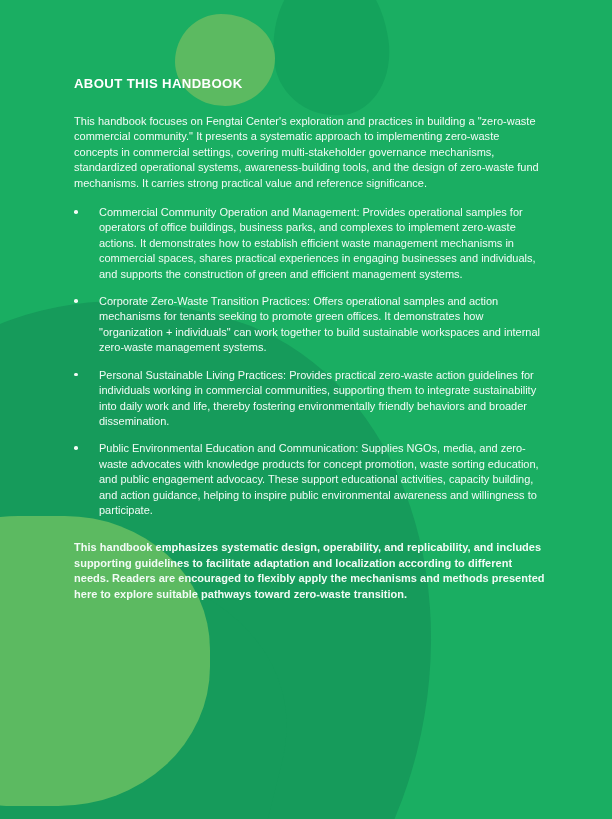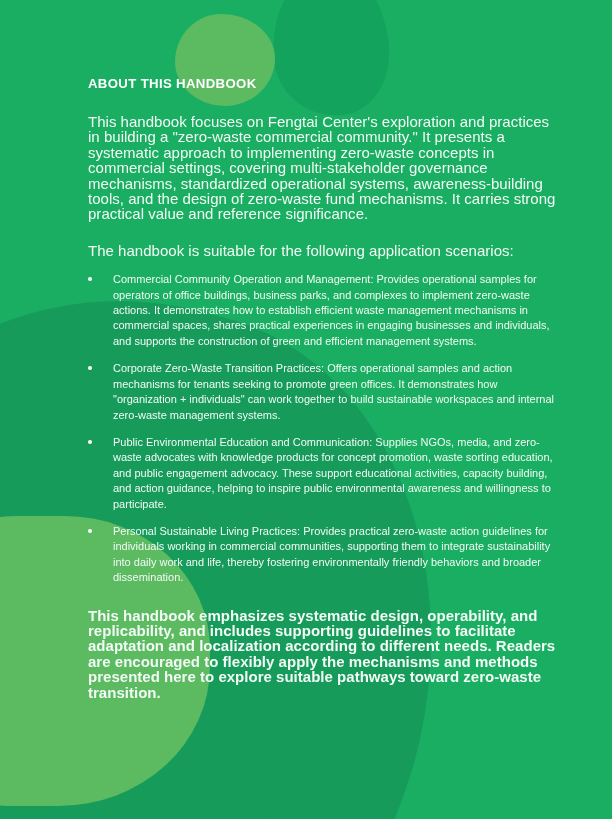--- a/index.html
+++ b/index.html
@@ -71,34 +71,33 @@
     background: #5cba61;
     border-radius: 42% 44% 46% 40% / 40% 46% 48% 44%;
   }
 
   
   .content {
     position: absolute;
     left: 74px;
     top: 0;
     width: 472px;
-    margin-left: 14px;
   }
   .page-title {
     margin: 0;
     padding-top: 76px;
     font-size: 13.2px;
     font-weight: bold;
     letter-spacing: 0.35px;
     color: #ffffff;
   }
   .para {
     margin: 0;
     padding-top: 16px;
-    font-size: 15px;
+    font-size: 11px;
     line-height: 15.4px;
     color: #f2fbf5;
     letter-spacing: 0.02px;
   }
   .para.intro { padding-top: 23px; }
   .para.lead-in { padding-top: 21px; }
   .para.closing { padding-top: 22px; font-weight: bold; }
 
   .bullet-list {
     list-style: none;
@@ -137,37 +136,36 @@
     <div class="blob-dark-bottom"></div>
     <div class="blob-light-bottom"></div>
   </div>
 
   <div class="content">
 
     <h1 class="page-title">ABOUT THIS HANDBOOK</h1>
 
     <p class="para intro">This handbook focuses on Fengtai Center's exploration and practices in building a "zero-waste commercial community." It presents a systematic approach to implementing zero-waste concepts in commercial settings, covering multi-stakeholder governance mechanisms, standardized operational systems, awareness-building tools, and the design of zero-waste fund mechanisms. It carries strong practical value and reference significance.</p>
 
-    <p class="para lead-in">The handbook is suitable for the following application scenarios:</p>
 
     <ul class="bullet-list">
       <li class="bullet-item">
         <span class="bullet-dot"></span>
         <span>Commercial Community Operation and Management: Provides operational samples for operators of office buildings, business parks, and complexes to implement zero-waste actions. It demonstrates how to establish efficient waste management mechanisms in commercial spaces, shares practical experiences in engaging businesses and individuals, and supports the construction of green and efficient management systems.</span>
       </li>
       <li class="bullet-item">
         <span class="bullet-dot"></span>
         <span>Corporate Zero-Waste Transition Practices: Offers operational samples and action mechanisms for tenants seeking to promote green offices. It demonstrates how "organization + individuals" can work together to build sustainable workspaces and internal zero-waste management systems.</span>
       </li>
       <li class="bullet-item">
         <span class="bullet-dot"></span>
-        <span>Public Environmental Education and Communication: Supplies NGOs, media, and zero-waste advocates with knowledge products for concept promotion, waste sorting education, and public engagement advocacy. These support educational activities, capacity building, and action guidance, helping to inspire public environmental awareness and willingness to participate.</span>
+        <span>Personal Sustainable Living Practices: Provides practical zero-waste action guidelines for individuals working in commercial communities, supporting them to integrate sustainability into daily work and life, thereby fostering environmentally friendly behaviors and broader dissemination.</span>
       </li>
       <li class="bullet-item">
         <span class="bullet-dot"></span>
-        <span>Personal Sustainable Living Practices: Provides practical zero-waste action guidelines for individuals working in commercial communities, supporting them to integrate sustainability into daily work and life, thereby fostering environmentally friendly behaviors and broader dissemination.</span>
+        <span>Public Environmental Education and Communication: Supplies NGOs, media, and zero-waste advocates with knowledge products for concept promotion, waste sorting education, and public engagement advocacy. These support educational activities, capacity building, and action guidance, helping to inspire public environmental awareness and willingness to participate.</span>
       </li>
     </ul>
 
     <p class="para closing">This handbook emphasizes systematic design, operability, and replicability, and includes supporting guidelines to facilitate adaptation and localization according to different needs. Readers are encouraged to flexibly apply the mechanisms and methods presented here to explore suitable pathways toward zero-waste transition.</p>
 
   </div>
 </div>
 
 </body></html>

